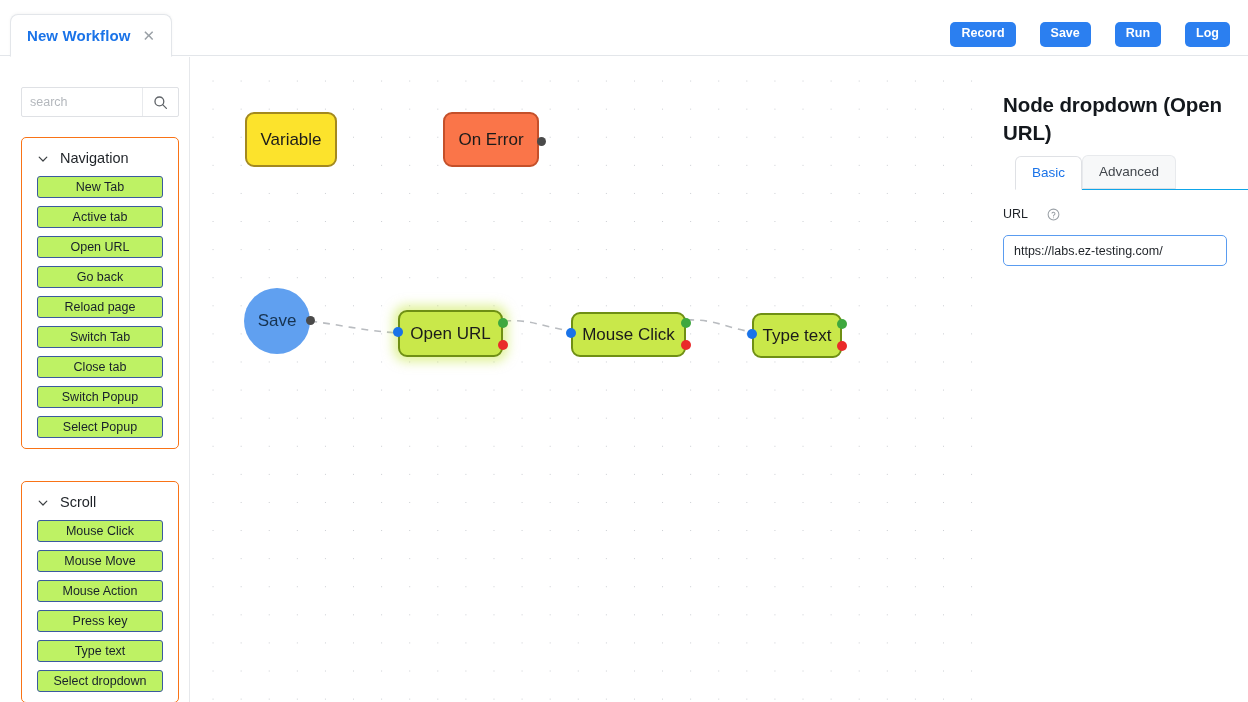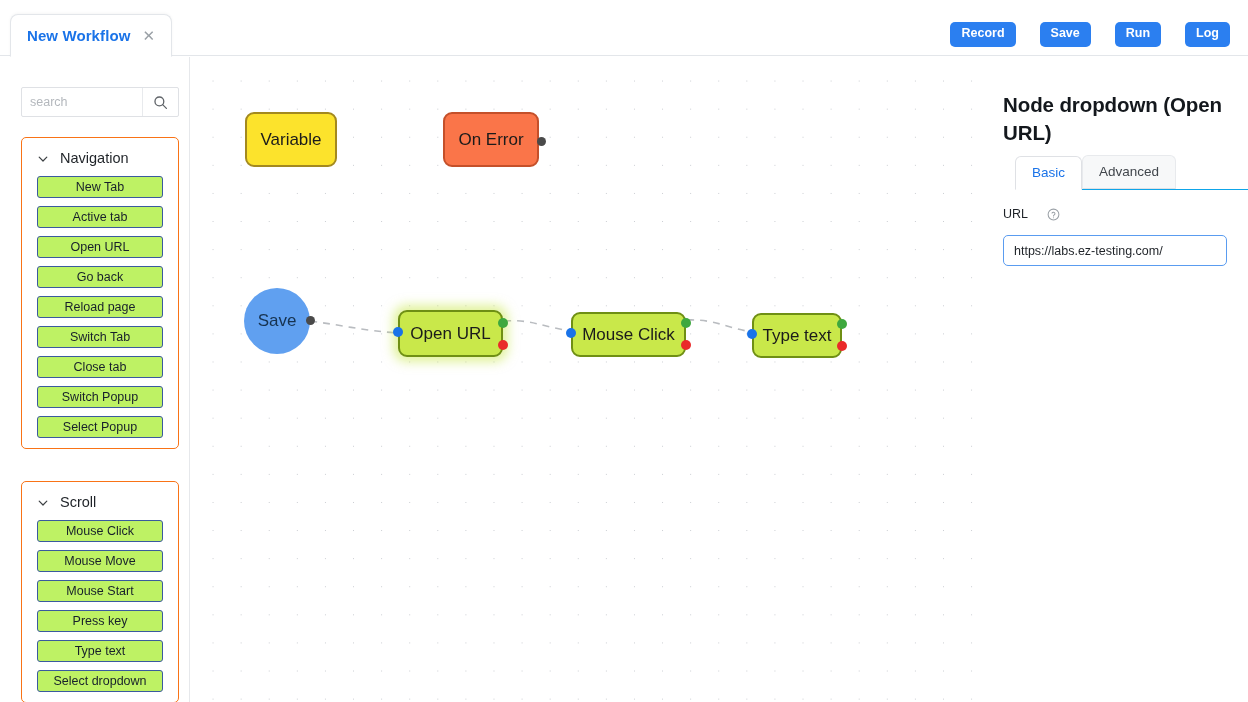--- a/index.html
+++ b/index.html
@@ -288,21 +288,21 @@
       <span class="chev">
         <svg width="12" height="12" viewBox="0 0 12 12" fill="none" stroke="#3c4043" stroke-width="1.2" stroke-linecap="round" stroke-linejoin="round">
             <polyline points="2.2,4.2 6,8 9.8,4.2"></polyline>
           </svg>
       </span>
       <span class="group-title">Scroll</span>
     </div>
     <div class="item-list">
       <button class="side-item">Mouse Click</button>
       <button class="side-item">Mouse Move</button>
-      <button class="side-item">Mouse Start</button>
+      <button class="side-item">Mouse Action</button>
       <button class="side-item">Press key</button>
       <button class="side-item">Type text</button>
       <button class="side-item">Select dropdown</button>
     </div>
   </div>
 </div>
 
 <div id="canvas">
 
   <svg id="edges">

